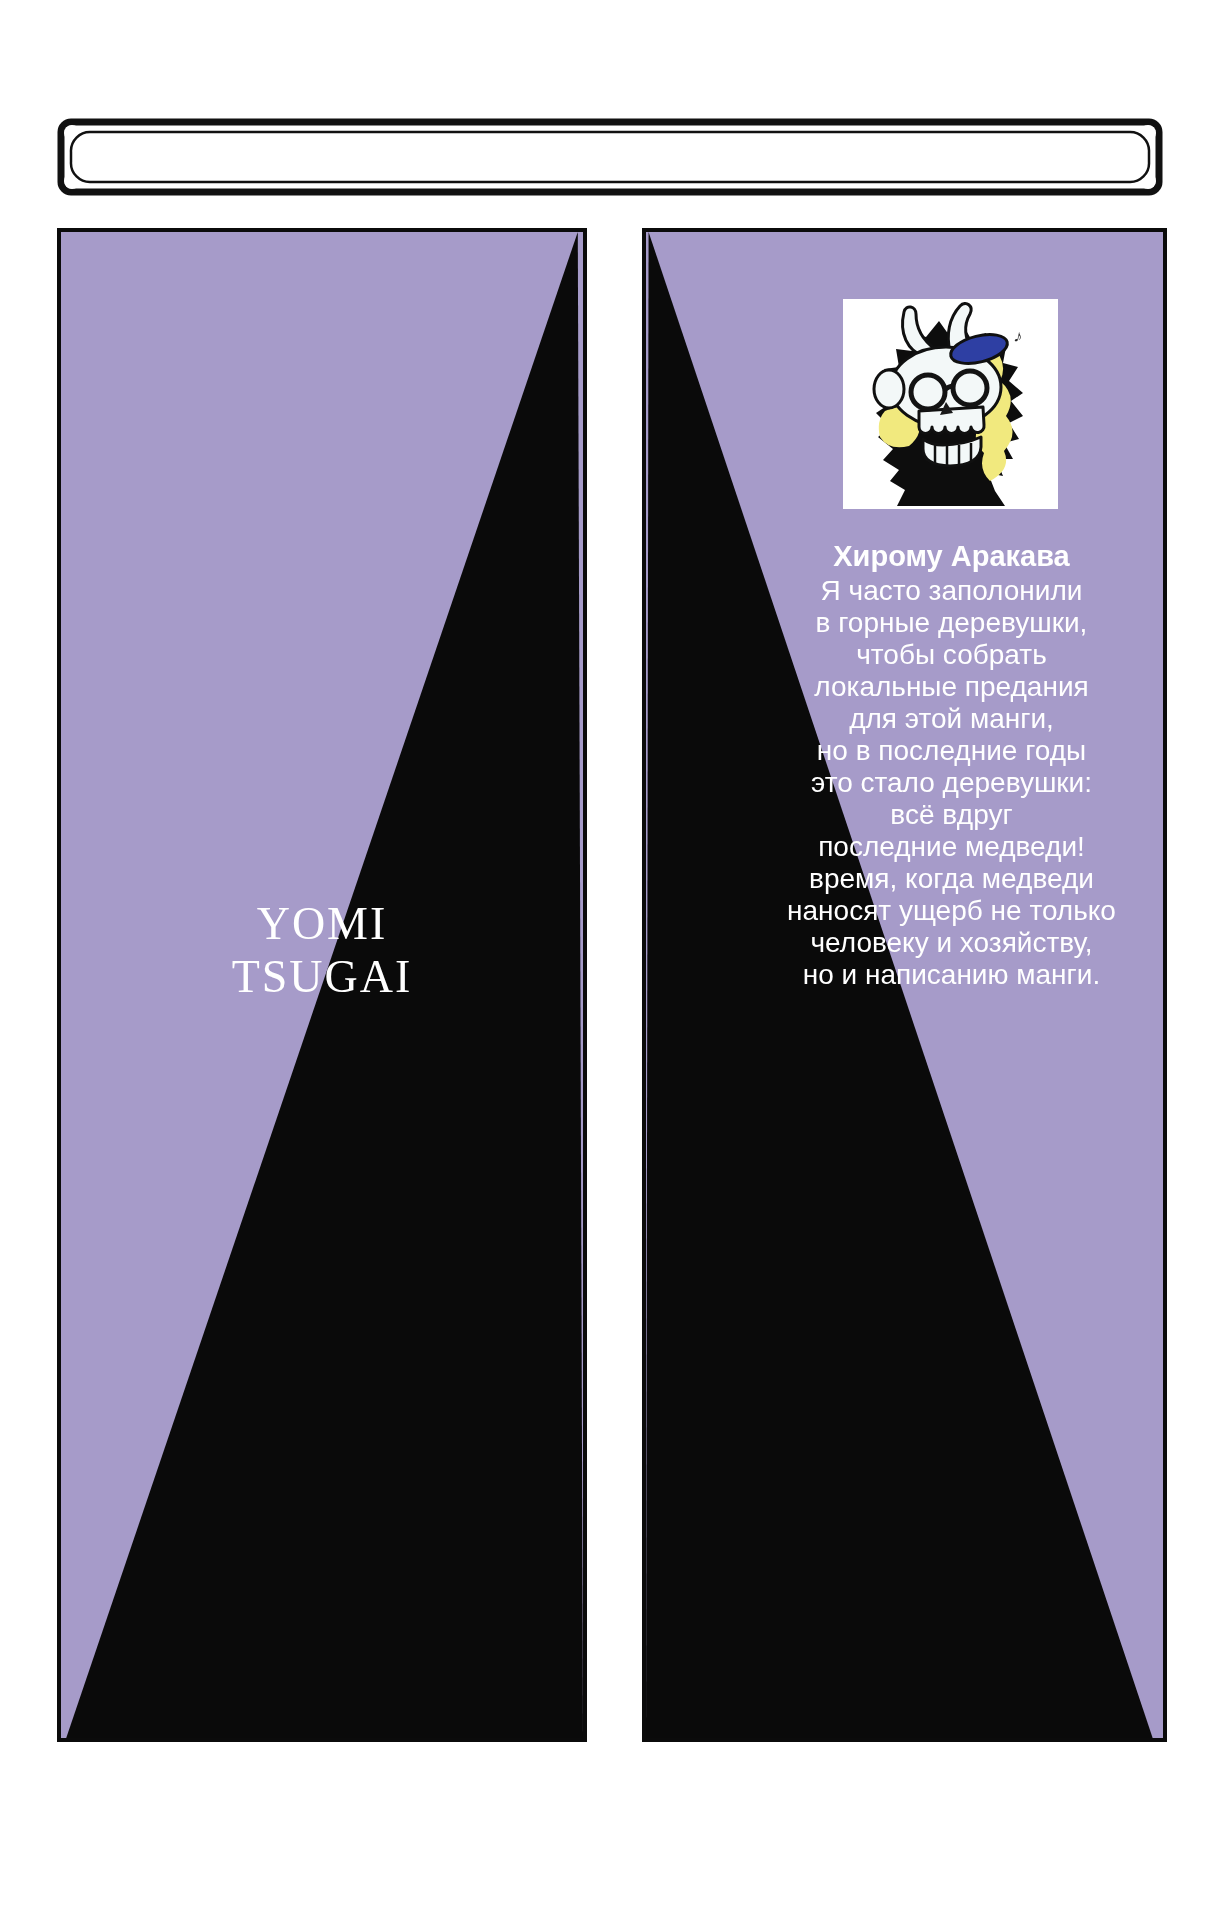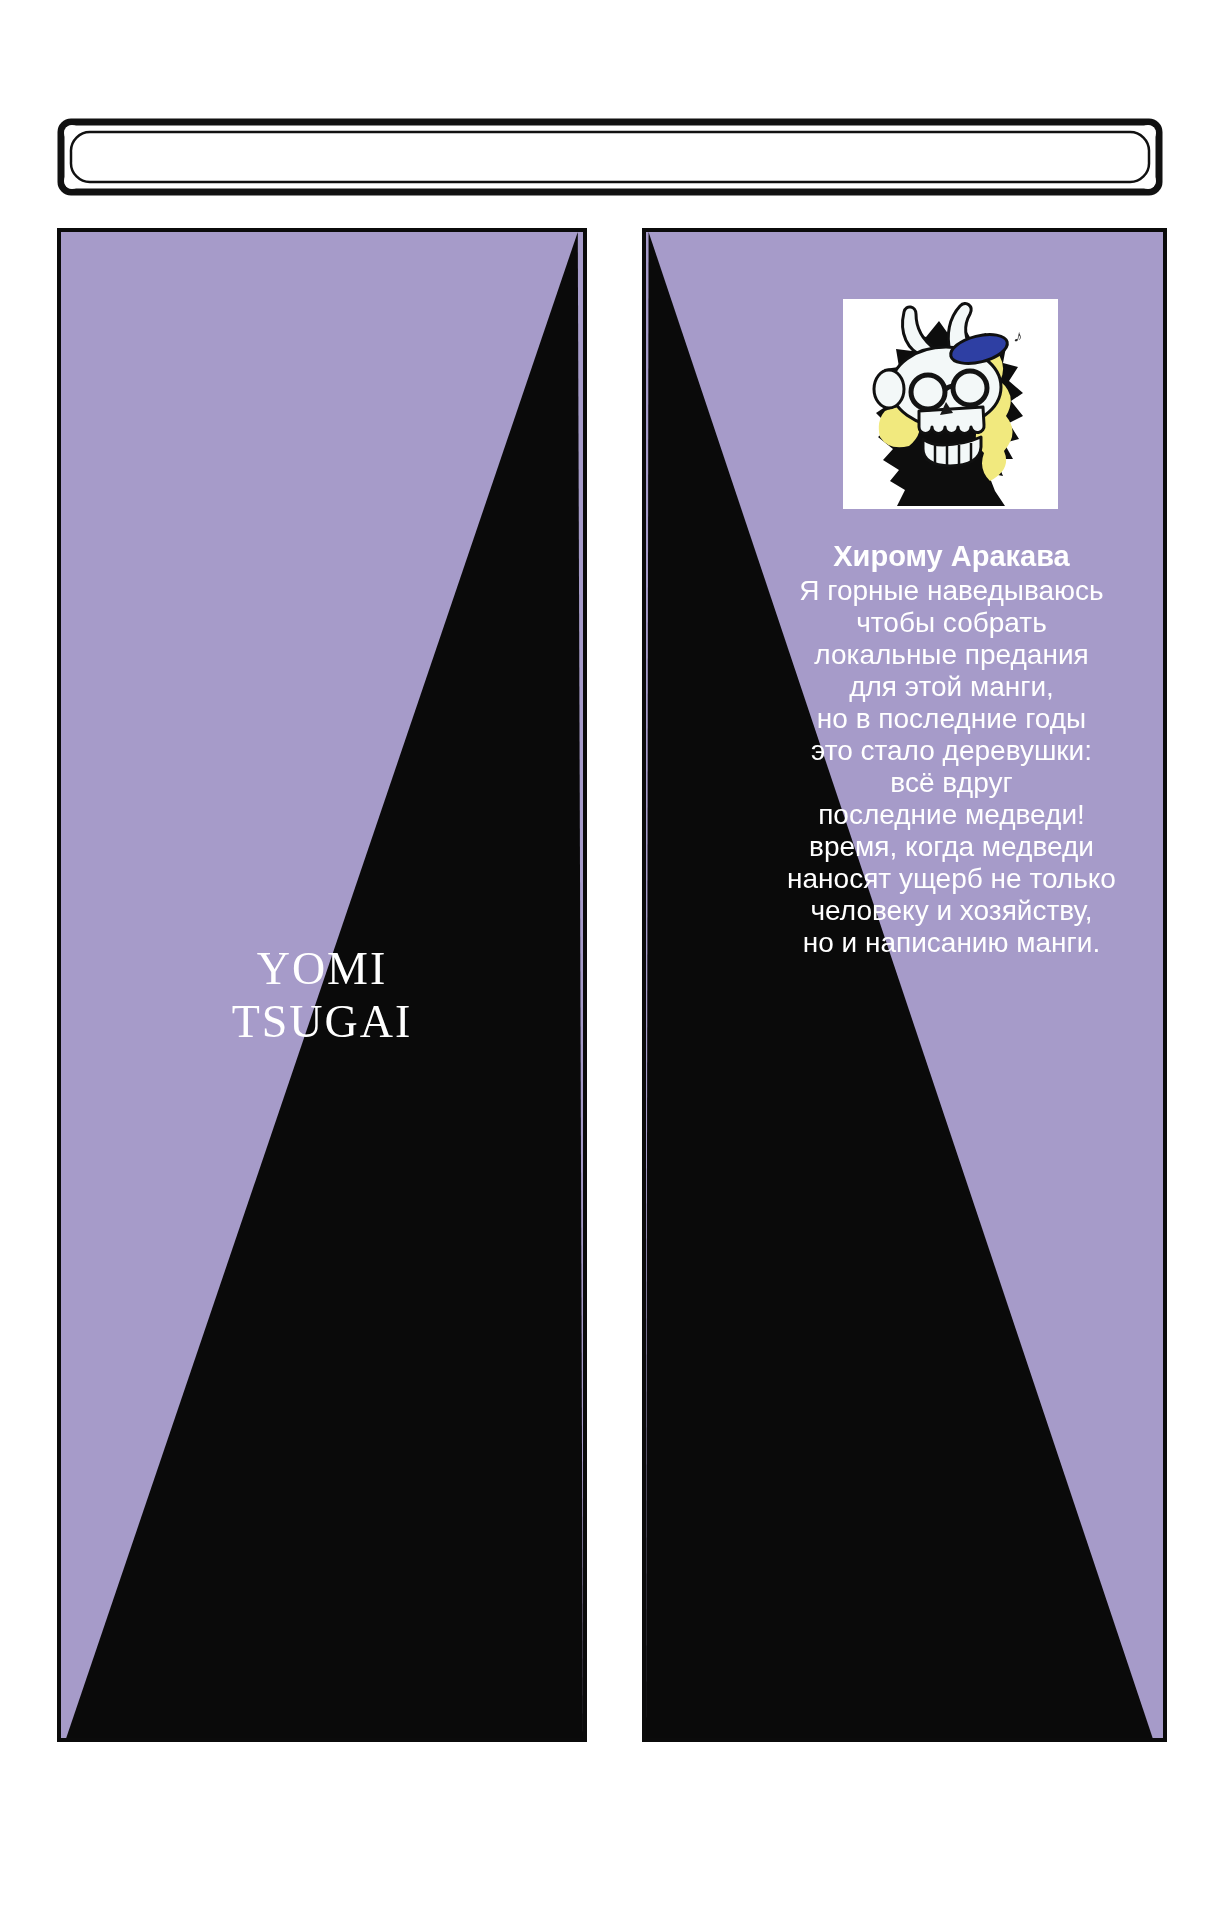--- a/index.html
+++ b/index.html
@@ -31,21 +31,21 @@
 
   .tri {
     position: absolute; left: 0; top: 0; right: 0; bottom: 0;
     background: #0a0a0a;
   }
   .tri-left  { clip-path: polygon(99% 0%, 100% 100%, 1% 100%); }
   .tri-right { clip-path: polygon(0.5% 0%, 98% 100%, 0% 100%); }
 
   
   .series-title {
-    position: absolute; left: 0; right: 0; top: 710px;
+    position: absolute; left: 0; right: 0; top: 665px;
     text-align: center;
     color: #ffffff;
     font-family: "Liberation Serif", serif;
     font-size: 46px; line-height: 53px;
     letter-spacing: 2px;
   }
 
   
   .avatar-box {
     position: absolute; left: 197px; top: 67px;
@@ -120,21 +120,22 @@
         <g transform="rotate(-14 136 50)">
           <ellipse cx="136" cy="50" rx="29" ry="13" fill="#2e3fa3" stroke="#101010" stroke-width="3"></ellipse>
         </g>
 
         <text x="170" y="42" font-size="17" fill="#2a2a2a" transform="rotate(12 170 42)">♪</text>
       </svg>
     </div>
 
     <div class="author-block">
       <div class="author-name">Хирому Аракава</div>
-      <div class="author-line">Я горные наведываюсь</div>
+      <div class="author-line">Я часто заполонили</div>
+      <div class="author-line">в горные деревушки,</div>
       <div class="author-line">чтобы собрать</div>
       <div class="author-line">локальные предания</div>
       <div class="author-line">для этой манги,</div>
       <div class="author-line">но в последние годы</div>
       <div class="author-line">это стало деревушки:</div>
       <div class="author-line">всё вдруг</div>
       <div class="author-line">последние медведи!</div>
       <div class="author-line">время, когда медведи</div>
       <div class="author-line">наносят ущерб не только</div>
       <div class="author-line">человеку и хозяйству,</div>

